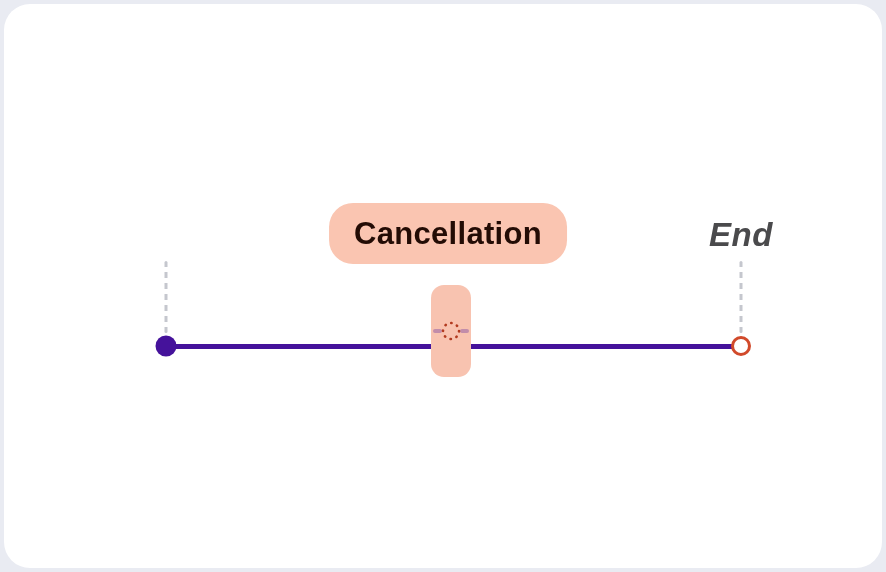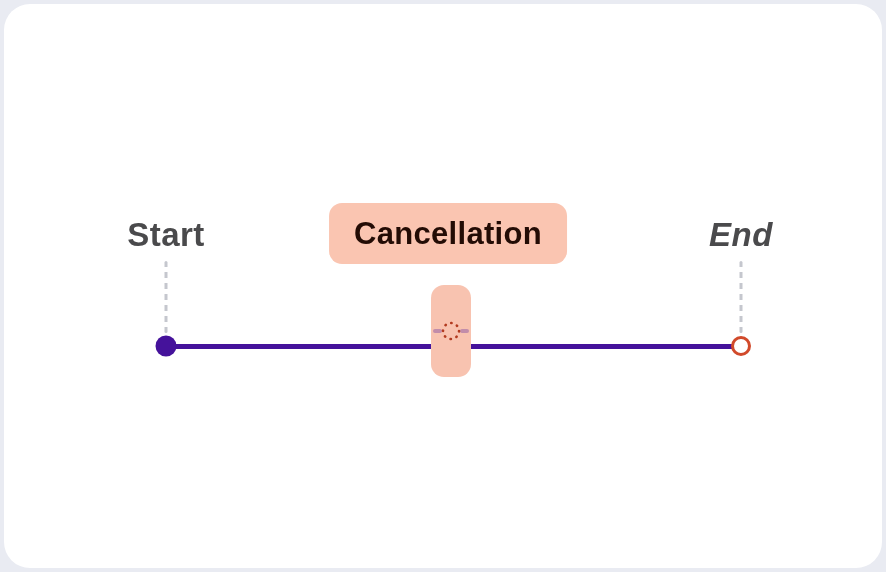--- a/index.html
+++ b/index.html
@@ -46,21 +46,21 @@
   .label-end{left:737px;font-style:italic;}
 
   .badge{
     position:absolute;
     left:444px; top:199px;
     transform:translateX(-50%);
     height:61px;
     line-height:61px;
     padding:0 25px;
     background:var(--badge-bg);
-    border-radius:13px;
+    border-radius:24px;
     font-size:31px;
     font-weight:700;
     color:var(--badge-text);
     letter-spacing:0.3px;
     white-space:nowrap;
     text-align:right;
   }
 
   .connector{
     position:absolute;
@@ -132,21 +132,20 @@
     width:24px; height:24px;
     color:var(--handle-dots);
   }
 </style>
 </head>
 <body>
 
 <div class="card">
   <div class="stage">
 
-    <div class="point-label label-start">Start</div>
 
     <div class="badge">Cancellation</div>
 
     <div class="point-label label-end">End</div>
 
     <div class="connector connector-start"></div>
 
     <div class="connector connector-end"></div>
 
     <div class="timeline-line"></div>

